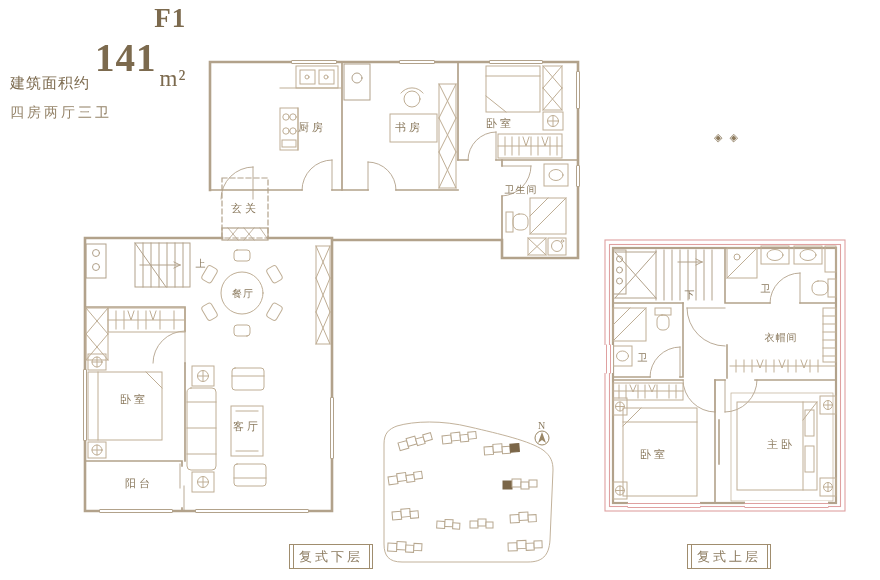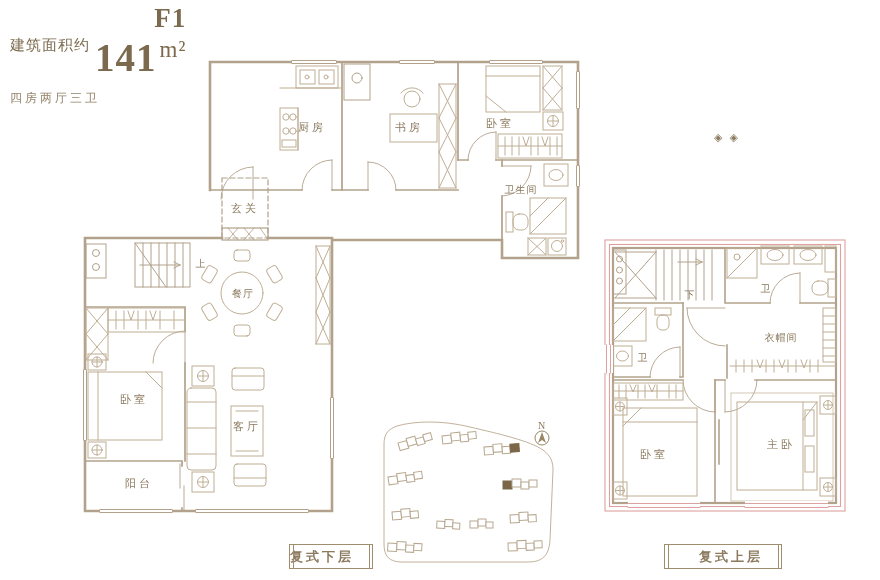--- a/index.html
+++ b/index.html
@@ -2,37 +2,37 @@
 <html><head>
 <meta charset="utf-8">
 <style>
   html,body{margin:0;padding:0;background:#ffffff;}
   #stage{position:relative;width:880px;height:580px;background:#fff;overflow:hidden;
          font-family:"Liberation Serif", serif;color:#8b7a5e;}
   svg{position:absolute;left:0;top:0;}
   
   .hdr{position:absolute;left:10px;top:4px;line-height:1.1;color:#7c6a4e;}
   .hdr .code{font-size:27px;font-weight:bold;letter-spacing:1px;text-align:right;}
-  .hdr .arealine{margin-top:3px;font-size:15px;letter-spacing:1px;display:flex;align-items:flex-start;}
+  .hdr .arealine{margin-top:3px;font-size:15px;letter-spacing:1px;display:flex;align-items:flex-end;}
   .hdr .bignum{font-size:39px;font-weight:bold;margin:0 3px 12px 5px;letter-spacing:1px;}
   .hdr .unit{font-size:23px;}
-  .hdr .desc{margin-top:0;font-size:12px;letter-spacing:3px;color:#95846a;}
+  .hdr .desc{margin-top:13px;font-size:14px;letter-spacing:3px;color:#95846a;}
   
   .sugg{position:absolute;left:636px;top:131px;width:180px;text-align:center;
         font-size:15px;letter-spacing:4px;color:#8d7b5e;display:flex;align-items:center;justify-content:center;gap:7px;}
   .sugg .orn{font-size:11px;letter-spacing:0;}
   
   .caption{position:absolute;width:82px;height:23px;border:1px solid #a08d6e;
-           display:flex;align-items:center;
-           font-size:13px;letter-spacing:3px;color:#8b7a5e;background:#fff;font-weight:bold;}
+           display:flex;align-items:center;justify-content:center;
+           font-size:13px;letter-spacing:3px;color:#8b7a5e;background:#fff;}
   .caption::before,.caption::after{content:'';position:absolute;top:0;bottom:0;width:0;border-left:1px solid #a08d6e;}
   .caption::before{left:2.5px;}
   .caption::after{right:2.5px;}
   #cap-lower{left:289px;top:544px;}
-  #cap-upper{left:664px;top:544px;padding-left:34px;}
+  #cap-upper{left:687px;top:544px;}
   text{font-family:"Liberation Serif", serif;fill:#8b7a5e;font-size:11px;letter-spacing:3px;text-anchor:middle;}
   text.small{font-size:10px;letter-spacing:1px;}
 </style>
 </head>
 <body>
 
 <div id="stage">
 
   <div class="hdr">
     <div class="code">F1</div>

